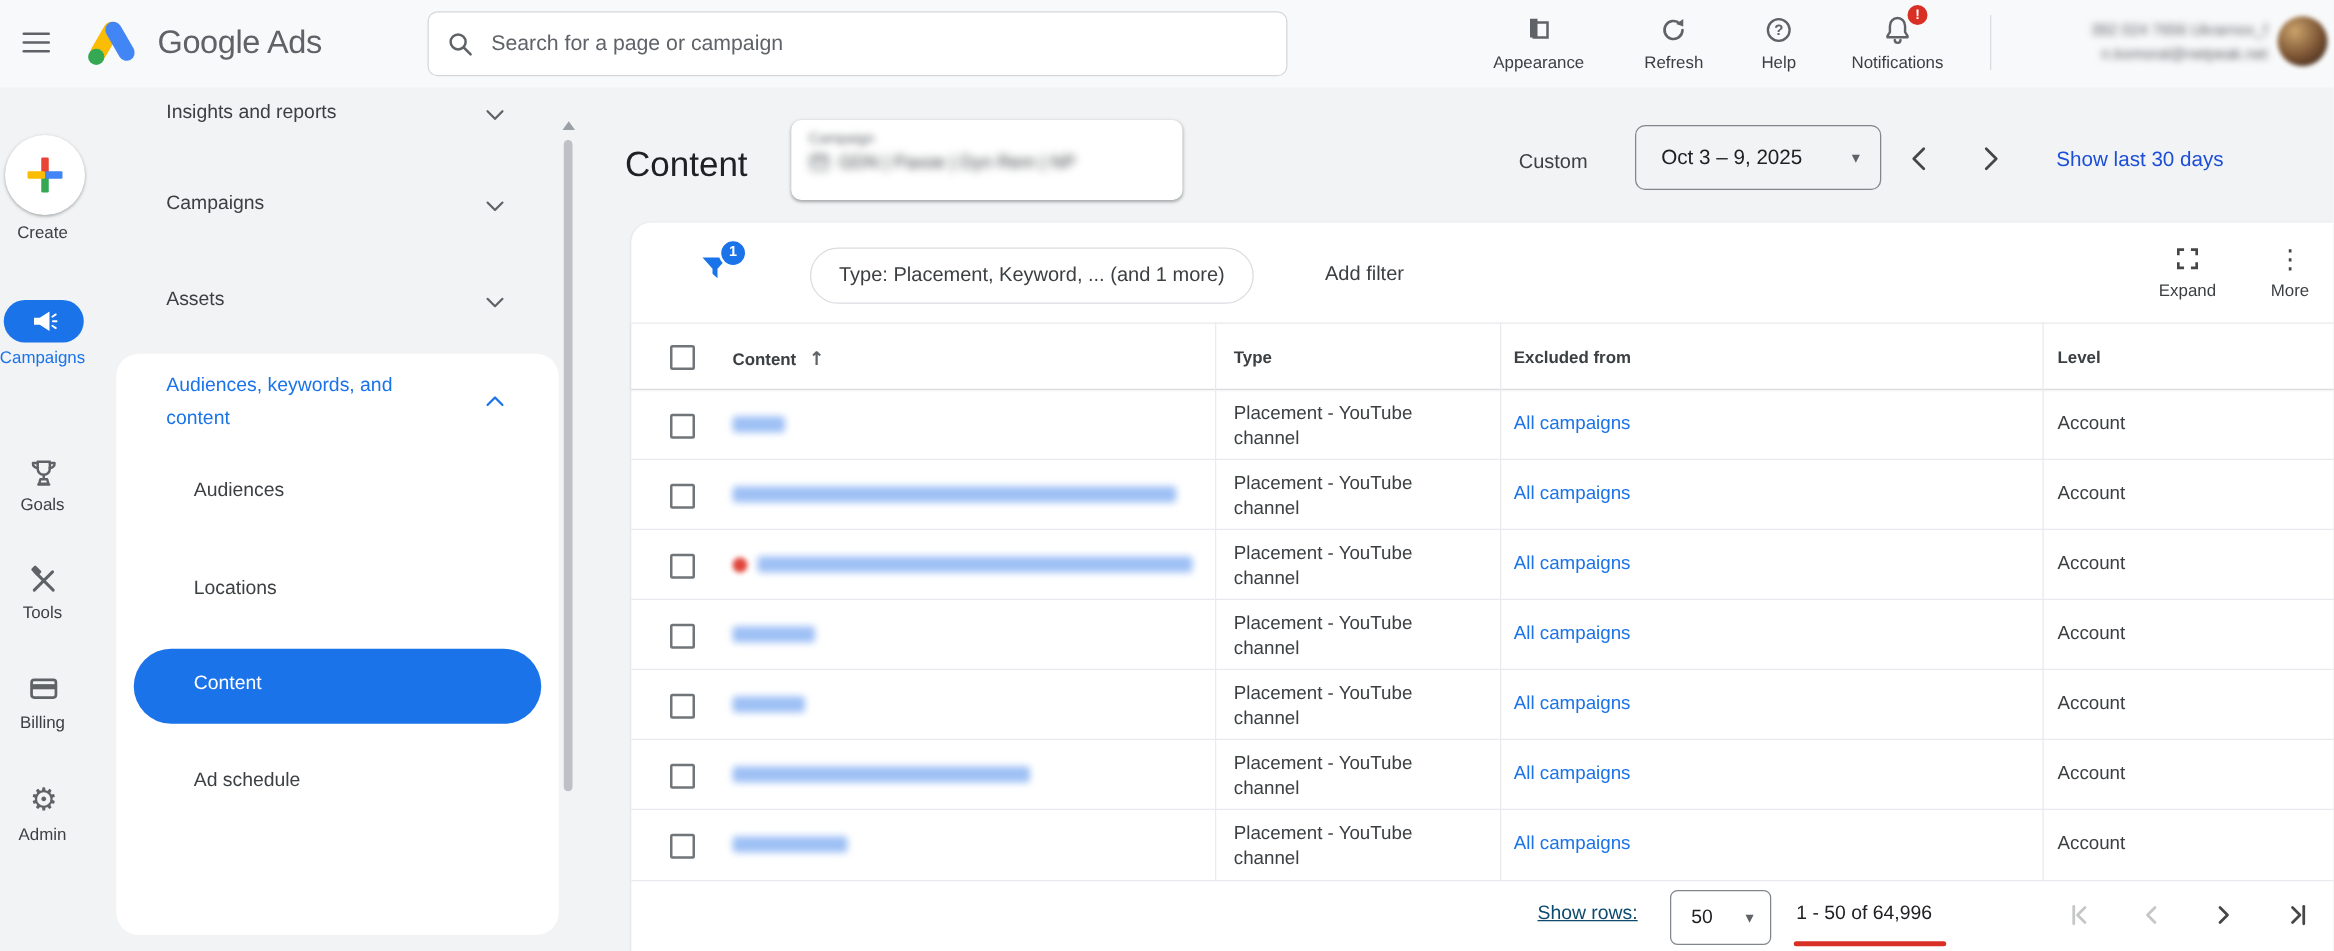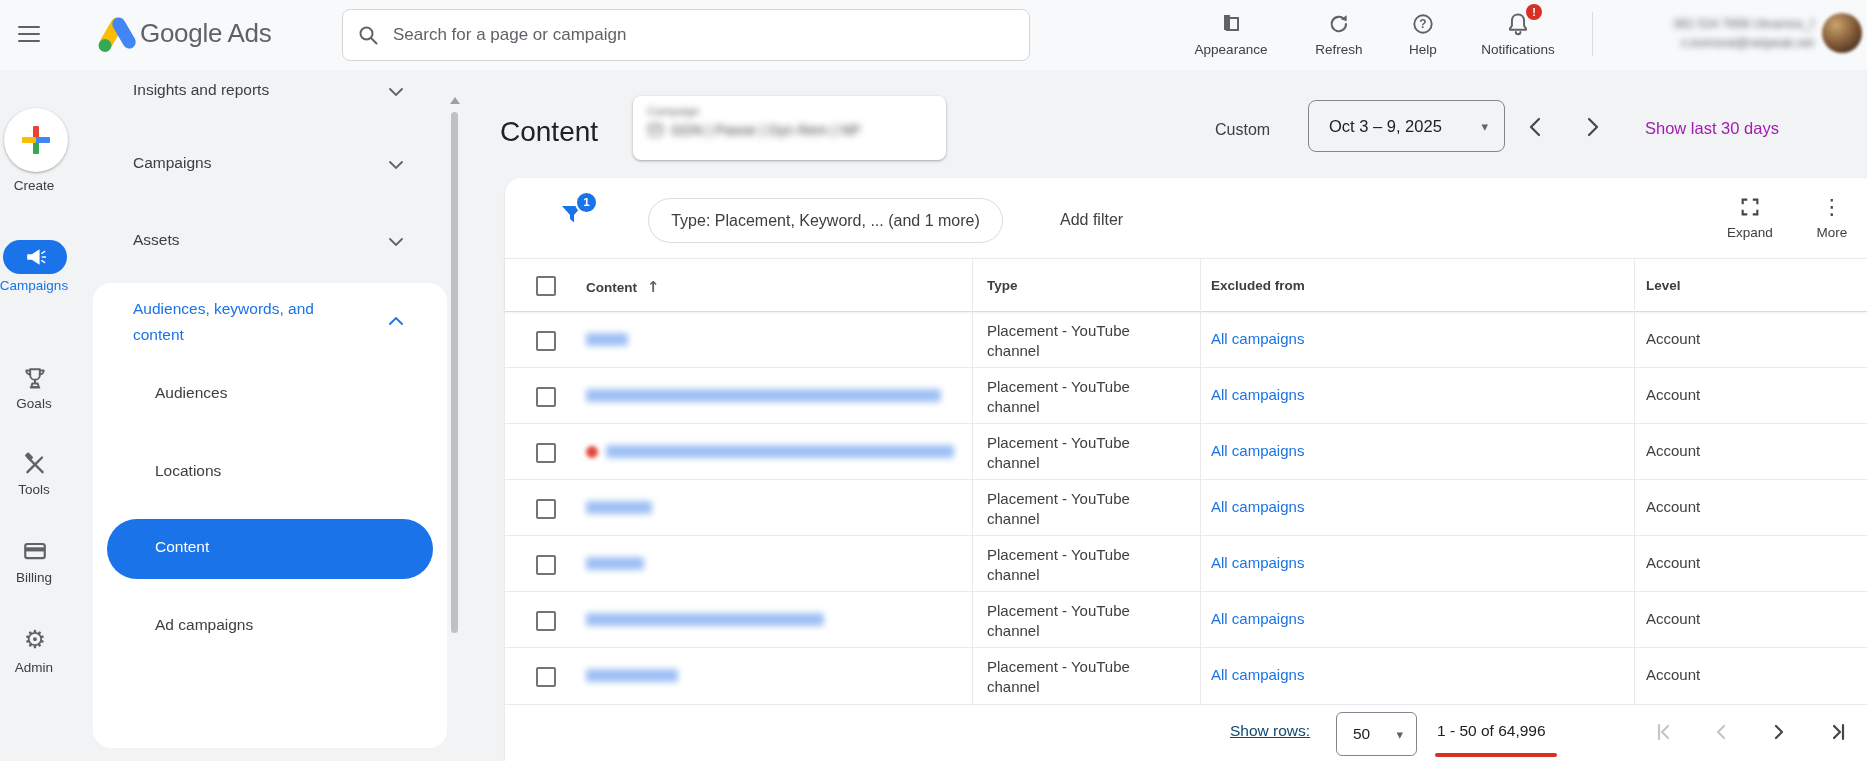--- a/index.html
+++ b/index.html
@@ -5,21 +5,21 @@
   html,body{margin:0;padding:0;}
   body{width:1867px;height:761px;overflow:hidden;background:#f1f3f4;
        font-family:"Liberation Sans","DejaVu Sans",sans-serif;color:#3c4043;}
   .stage{position:relative;width:1867px;height:761px;}
   svg{display:block;}
 
   
   .topbar{position:absolute;left:0;top:0;width:1867px;height:70px;background:#f8f9fa;z-index:30;}
   .hamb{position:absolute;left:18px;top:26px;width:26px;height:20px;cursor:pointer;}
   .hamb i{display:block;width:22px;height:2.4px;background:#5f6368;margin:0 0 4.6px 0;border-radius:1px;}
-  .logo{position:absolute;left:96px;top:13px;display:flex;align-items:center;}
+  .logo{position:absolute;left:68px;top:13px;display:flex;align-items:center;gap:14px;}
   .logo-text{font-size:26px;color:#5f6368;letter-spacing:-0.3px;}
   .searchbox{position:absolute;left:342px;top:9px;width:688px;height:52px;background:#fff;
              border:1px solid #d3d7da;border-radius:8px;display:flex;align-items:center;padding:0 14px;box-sizing:border-box;}
   .searchbox input{border:none;outline:none;background:transparent;font-size:17px;flex:1;margin-left:12px;
                    font-family:"Liberation Sans","DejaVu Sans",sans-serif;color:#3c4043;}
   .searchbox input::placeholder{color:#5f6368;opacity:1;}
   .tb-action{position:absolute;top:11px;text-align:center;color:#3c4043;cursor:pointer;}
   .tb-action .ticon{height:26px;display:flex;justify-content:center;align-items:center;position:relative;}
   .tb-action .tlabel{font-size:13.5px;margin-top:5px;}
   .act-appearance{left:1185px;width:92px;}
@@ -92,21 +92,21 @@
   .scope-chip .sc-row{display:flex;align-items:center;gap:7px;margin-top:4px;}
   .scope-chip .sc-value{font-size:14.5px;color:#3c4043;white-space:nowrap;}
   .date-mode{position:absolute;left:1215px;top:121px;font-size:16px;color:#3c4043;}
   .date-box{position:absolute;left:1308px;top:100px;width:197px;height:52px;border:1px solid #80868b;border-radius:8px;
             box-sizing:border-box;display:flex;align-items:center;cursor:pointer;background:transparent;}
   .date-box .db-text{font-size:16.5px;color:#202124;margin-left:20px;}
   .caret{font-size:13px;color:#5f6368;font-family:"DejaVu Sans",sans-serif;}
   .date-box .caret{margin-left:auto;margin-right:16px;}
   .date-prev{position:absolute;left:1528px;top:116px;cursor:pointer;}
   .date-next{position:absolute;left:1586px;top:116px;cursor:pointer;}
-  .quick-link{position:absolute;left:1645px;top:119px;font-size:16.5px;color:#a21caf;font-weight:500;cursor:pointer;}
+  .quick-link{position:absolute;left:1645px;top:119px;font-size:16.5px;color:#1d4ed8;font-weight:500;cursor:pointer;}
 
   
   .card{position:absolute;left:505px;top:178px;width:1362px;height:583px;background:#fff;
         border-radius:16px 0 0 0;box-shadow:0 1px 2px rgba(60,64,67,.15);}
   .funnel-wrap{position:absolute;left:55px;top:25px;width:44px;height:34px;cursor:pointer;}
   .filter-badge{position:absolute;left:15px;top:-12px;width:19px;height:19px;border-radius:50%;background:#1a73e8;
                 border:2px solid #fff;color:#fff;font-size:11.5px;font-weight:700;line-height:19px;text-align:center;}
   .filter-chip{position:absolute;left:143px;top:20px;width:355px;height:45px;border:1px solid #dadce0;border-radius:23px;
                box-sizing:border-box;display:flex;align-items:center;justify-content:center;font-size:16px;color:#3c4043;cursor:pointer;}
   .add-filter{position:absolute;left:555px;top:33px;font-size:16px;color:#3c4043;cursor:pointer;}
@@ -323,21 +323,21 @@
     <div class="child-item ci-locations">
       <span class="cl">Locations</span>
     </div>
     <div class="child-item ci-audiences">
       <span class="cl">Audiences</span>
     </div>
     <div class="child-item ci-content">
       <span class="cl">Content</span>
     </div>
     <div class="child-item ci-adschedule">
-      <span class="cl">Ad campaigns</span>
+      <span class="cl">Ad schedule</span>
     </div>
   </div>
 
   <div class="sb-arrow"></div>
   <div class="sb-thumb"></div>
 
   <h1 class="page-title" style="font-weight:400;margin:0;">Content</h1>
 
   <div class="scope-chip">
     <div class="sc-label blurred-lt">Campaign</div>

